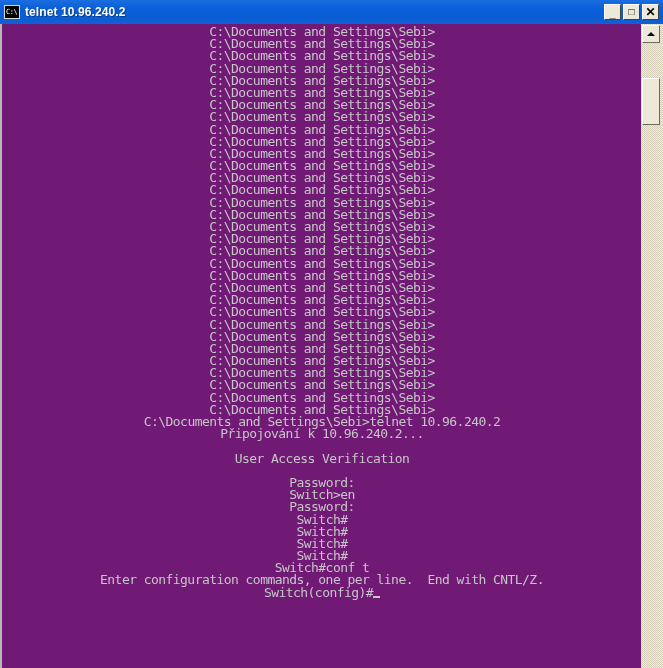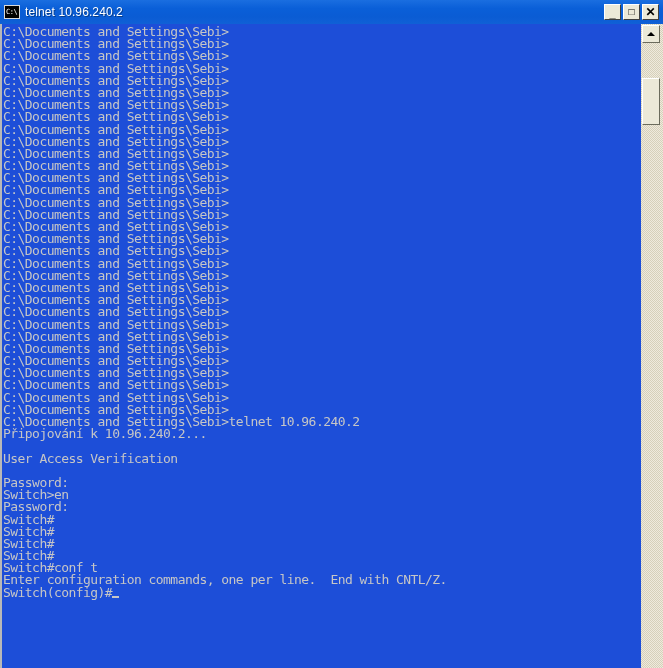--- a/index.html
+++ b/index.html
@@ -58,21 +58,21 @@
     font-size: 7px;
     line-height: 12px;
     color: #ffffff;
     letter-spacing: -0.5px;
     white-space: nowrap;
   }
   #title-text {
     color: #ffffff;
     font-family: "Liberation Sans", sans-serif;
     font-size: 12px;
-    font-weight: normal;
+    font-weight: bold;
     letter-spacing: 0.1px;
     text-shadow: 1px 1px 0 rgba(0,0,0,0.35);
     white-space: nowrap;
     flex: 1 1 auto;
   }
   #title-buttons {
     display: flex;
     align-items: center;
     margin-right: 4px;
     flex: 0 0 auto;
@@ -114,25 +114,26 @@
     line-height: 13px;
   }
 
   
   #terminal {
     position: absolute;
     left: 0;
     top: 24px;
     width: 641px;
     height: 644px;
-    background: #1d4ed8;
+    background: #701a75;
     border-left: 2px solid #b8b8b8;
     box-sizing: border-box;
     overflow: hidden;
     padding: 2px 0 0 1px;
+    text-align: center;
   }
   #console-lines {
     font-family: "DejaVu Sans Mono", monospace;
     font-size: 13px;
     line-height: 12.2px;
     color: #c6c6c6;
     white-space: pre;
     letter-spacing: -0.55px;
   }
   .cline {

